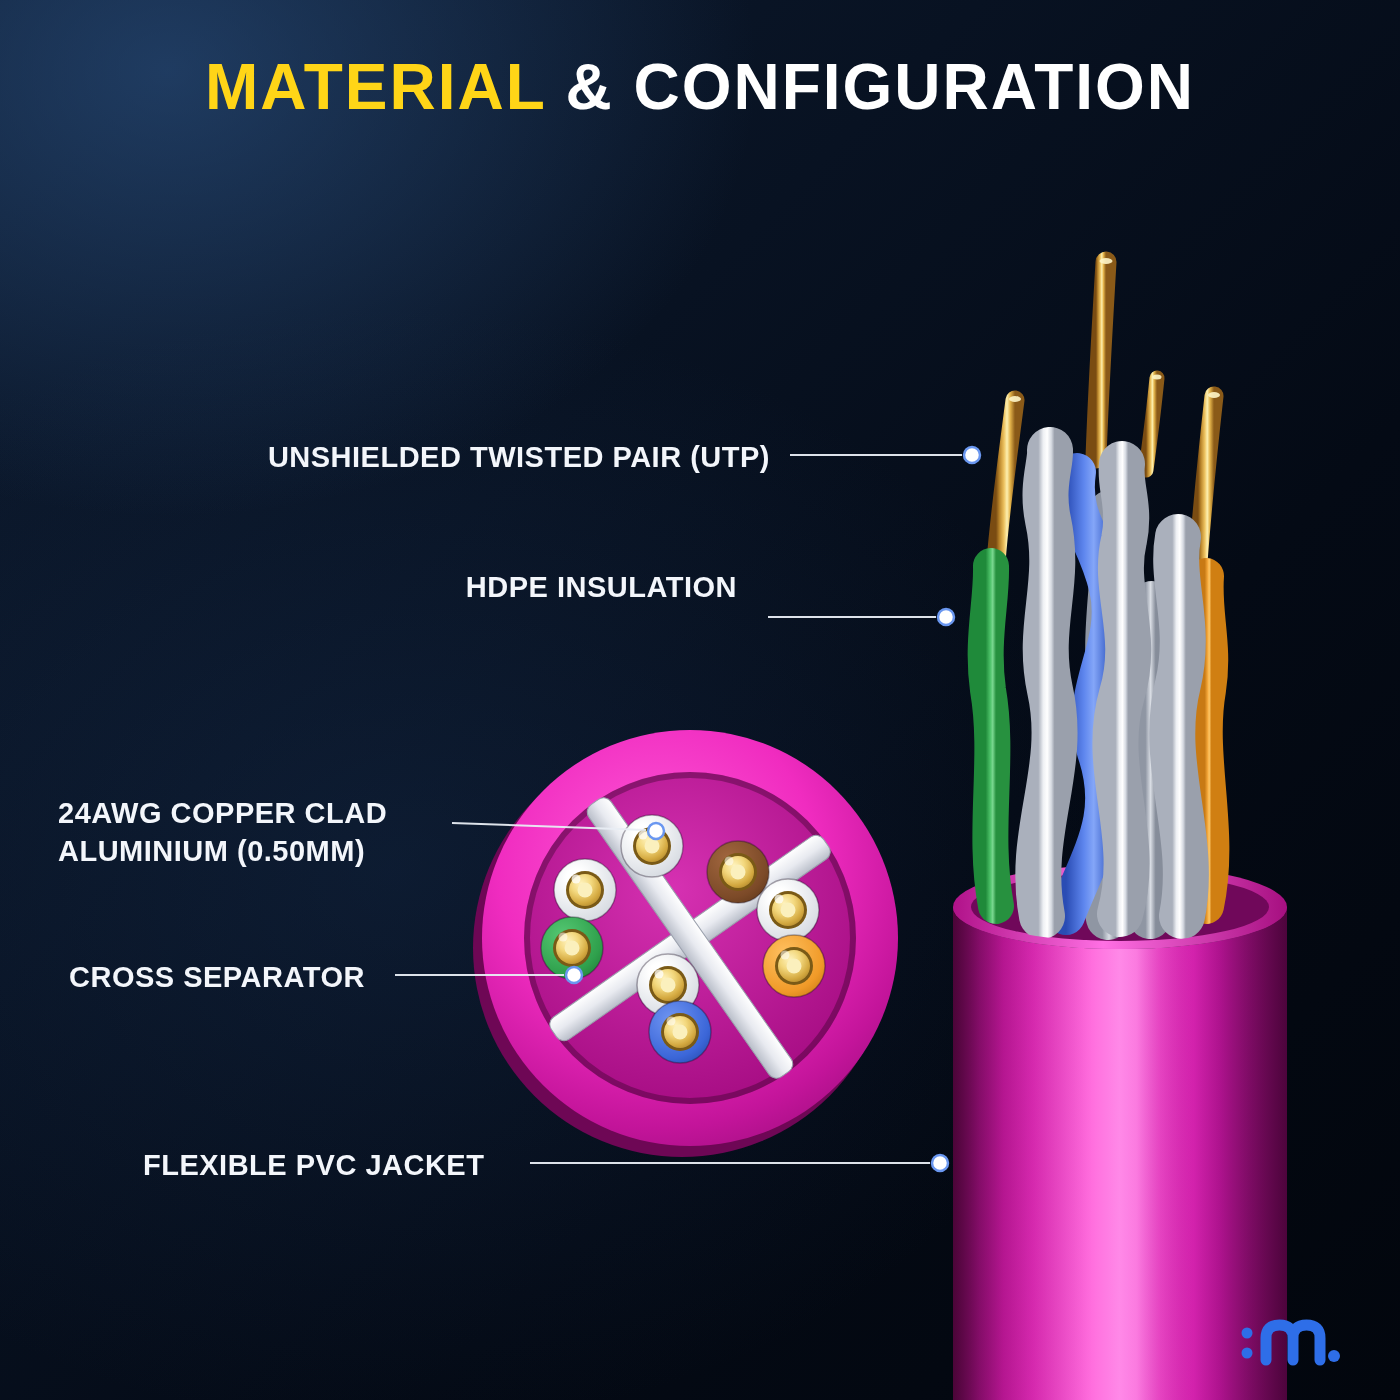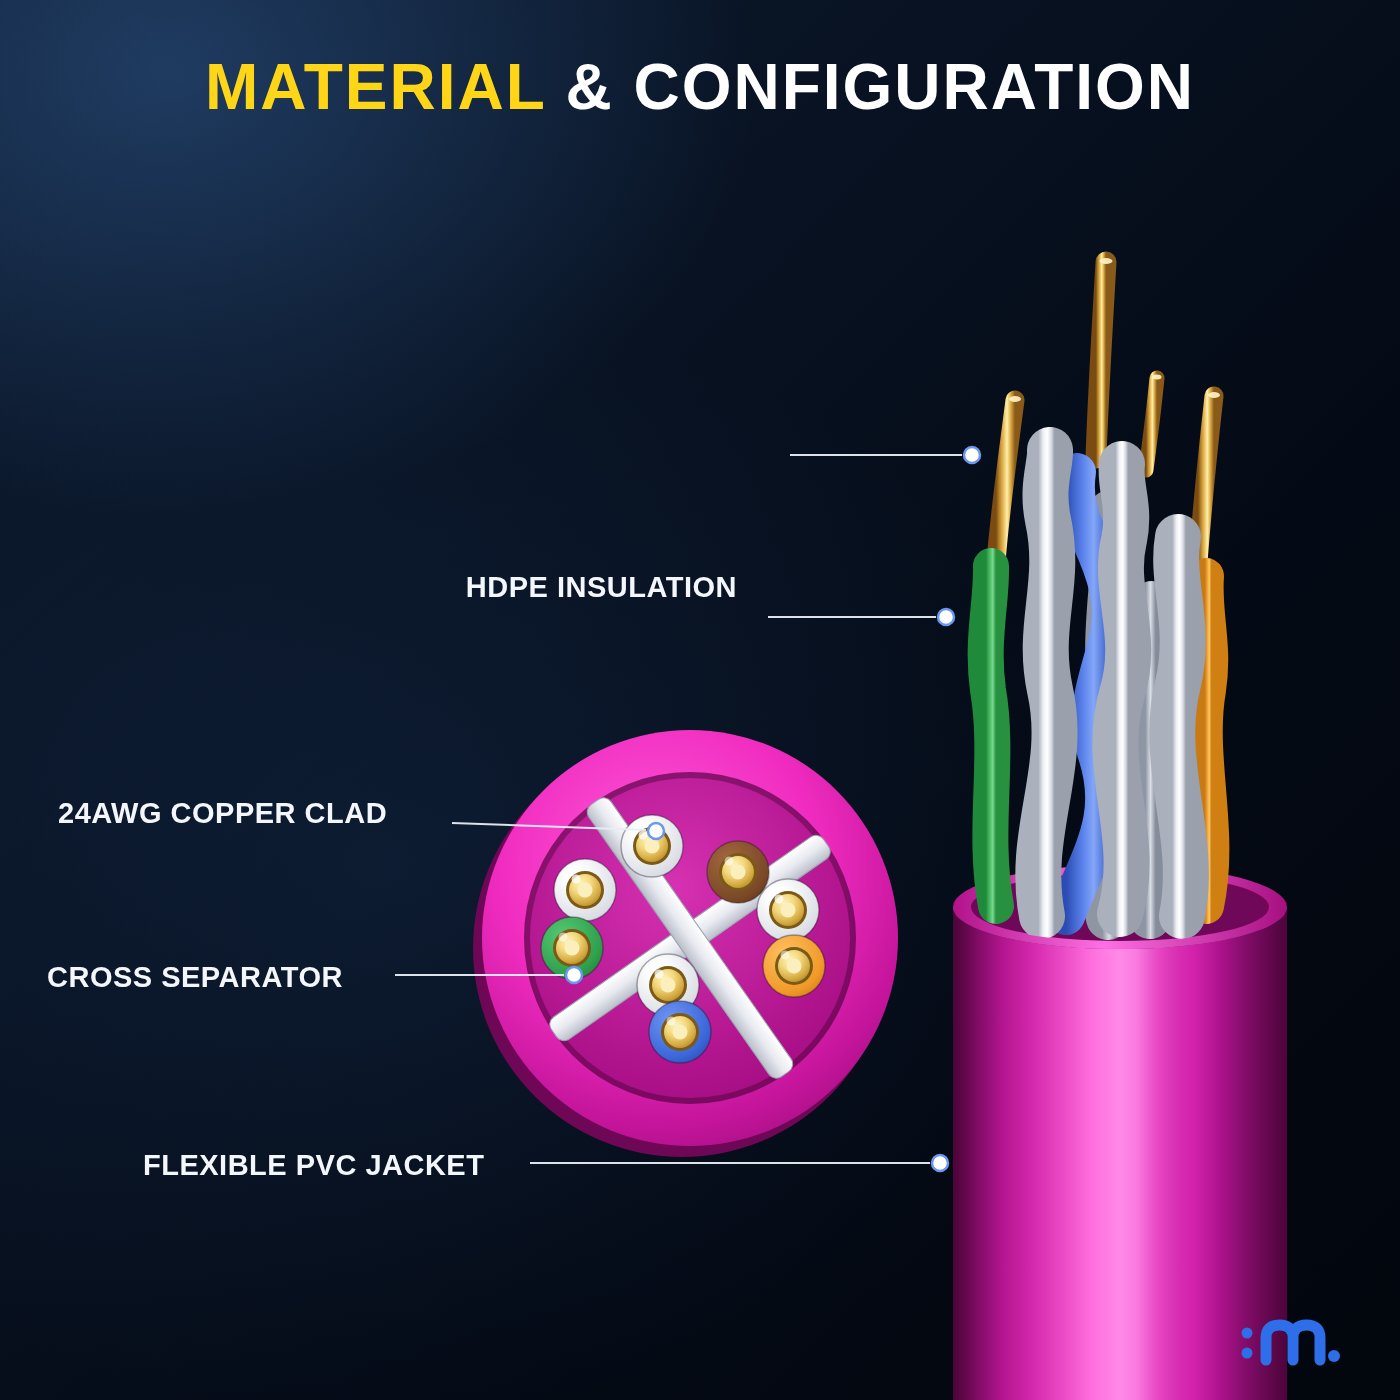--- a/index.html
+++ b/index.html
@@ -17,21 +17,21 @@
   }
   .title .hl{color:#ffd517;}
   .title .rest{color:#ffffff;}
   .callout-label{
     position:absolute;color:#f3f6fb;font-size:29px;font-weight:bold;
     letter-spacing:.5px;white-space:nowrap;line-height:38px;
   }
   .lbl-utp{top:438px;right:630px;}
   .lbl-hdpe{top:568px;right:663px;}
   .lbl-awg{top:766px;left:58px;margin-top:28px;}
-  .lbl-cross{top:958px;left:47px;text-align:center;}
+  .lbl-cross{top:958px;left:69px;text-align:center;}
   .lbl-jacket{top:1146px;left:143px;}
   svg.illus{position:absolute;left:0;top:0;width:1400px;height:1400px;}
 </style>
 </head>
 <body>
 
 <div class="stage">
 
   <div class="title"><span class="hl">MATERIAL</span><span class="rest"> &amp; CONFIGURATION</span></div>
 
@@ -269,20 +269,22 @@
     </g>
 
     <g>
       <circle cx="1247" cy="1333" r="5.5" fill="#2E6EE8"></circle>
       <circle cx="1247" cy="1353" r="5.5" fill="#2E6EE8"></circle>
       <path d="M 1266 1360 L 1266 1338 Q 1266 1325 1279.5 1325 Q 1293 1325 1293 1338 L 1293 1360 M 1293 1338 Q 1293 1325 1306.5 1325 Q 1320 1325 1320 1338 L 1320 1360" fill="none" stroke="#2E6EE8" stroke-width="11" stroke-linecap="round" stroke-linejoin="round"></path>
       <circle cx="1334" cy="1356" r="6" fill="#2E6EE8"></circle>
     </g>
   </svg>
 
+  <div class="callout-label lbl-utp">UNSHIELDED TWISTED PAIR (UTP)</div>
   <div class="callout-label lbl-hdpe">HDPE INSULATION</div>
   <div class="callout-label lbl-awg">
     <div>24AWG COPPER CLAD</div>
+    <div>ALUMINIUM (0.50MM)</div>
   </div>
   <div class="callout-label lbl-cross">CROSS SEPARATOR</div>
   <div class="callout-label lbl-jacket">FLEXIBLE PVC JACKET</div>
 
 </div>
 
 </body></html>

